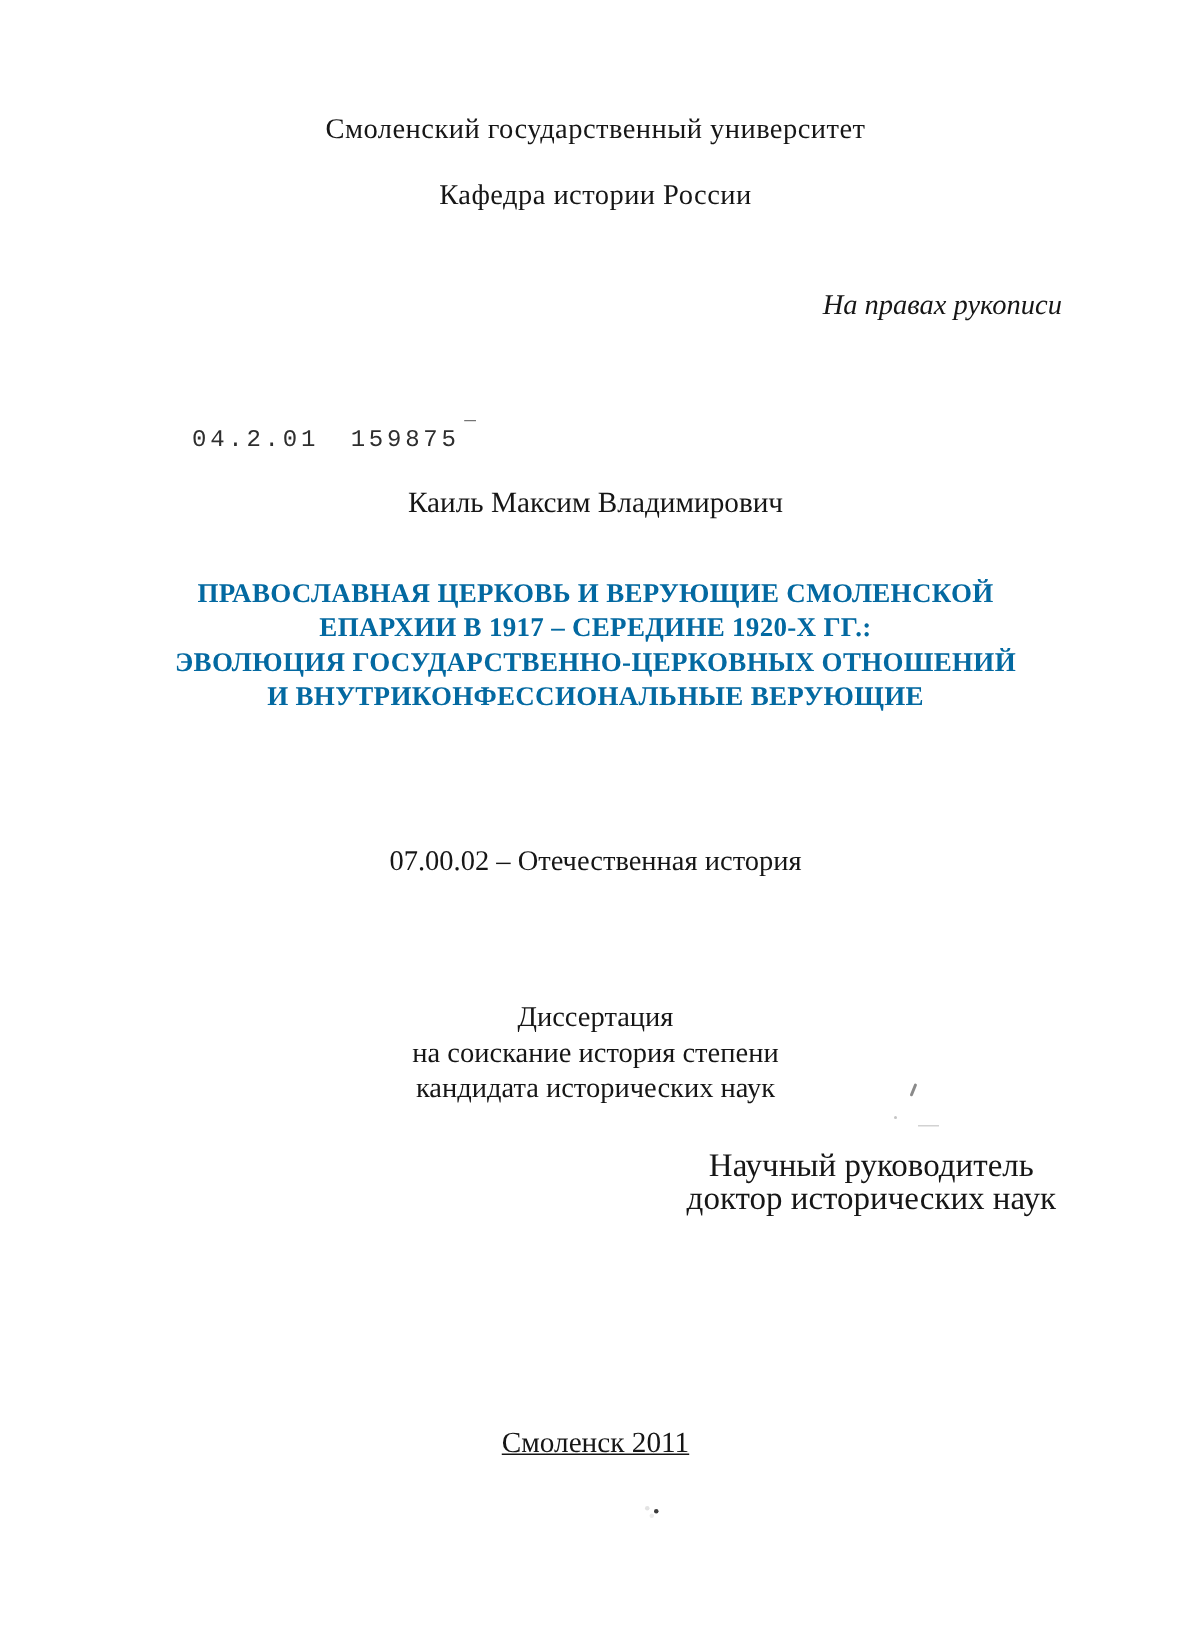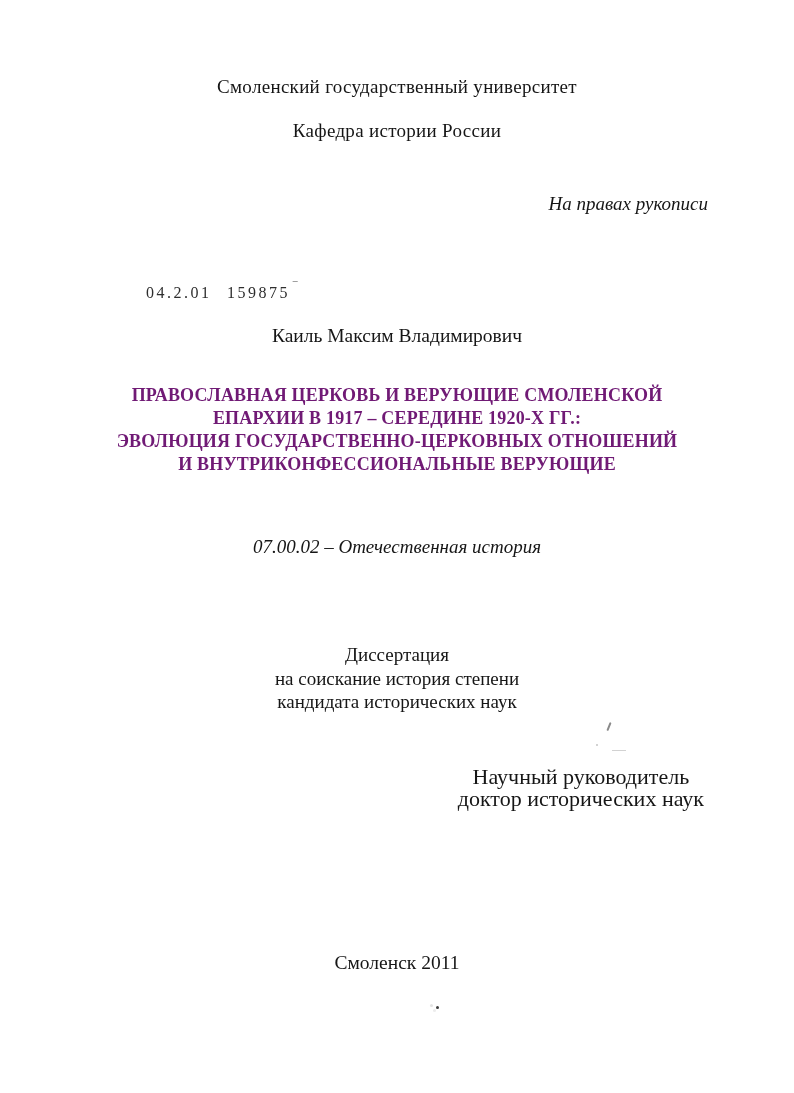--- a/index.html
+++ b/index.html
@@ -30,22 +30,22 @@
   .manuscript {
     top: 181px;
     right: 86px;
     font-size: 19px;
     font-style: italic;
     text-align: right;
     margin-top: 12px;
   }
   .stamp {
     top: 284px;
-    left: 146px;
-    font-family: Liberation Serif, serif;
+    left: 128px;
+    font-family: Liberation Mono, monospace;
     font-size: 16px;
     letter-spacing: 2.5px;
     word-spacing: 9px;
     color: #2e2e2e;
     white-space: nowrap;
   }
   .stamp-sup {
     display: inline-block;
     transform: translateY(-7px);
     margin-left: 3px;
@@ -53,45 +53,45 @@
     color: #444;
     letter-spacing: 0;
   }
   .author {
     top: 325px;
     font-size: 19.5px;
   }
   .title-block {
     top: 384px;
     font-weight: bold;
-    color: #701a75;
+    color: #0369a1;
     font-size: 18px;
     line-height: 23px;
     letter-spacing: 0.2px;
   }
   .specialty {
-    top: 536px;
+    top: 564px;
     font-size: 19px;
-    font-style: italic;
   }
   .thesis-block {
-    top: 643px;
+    top: 667px;
     font-size: 19px;
     line-height: 23.5px;
   }
   .supervisor-block {
     top: 766px;
     right: 90px;
     text-align: center;
     font-size: 22px;
     line-height: 22px;
   }
   .city-year {
     top: 952px;
     font-size: 19.5px;
+    text-decoration: underline;
   }
 
   
   .speck-slash {
     top: 722px; left: 608px;
     width: 1.5px; height: 9px;
     background: #8a8a8a;
     transform: rotate(22deg);
     border-radius: 1px;
   }

